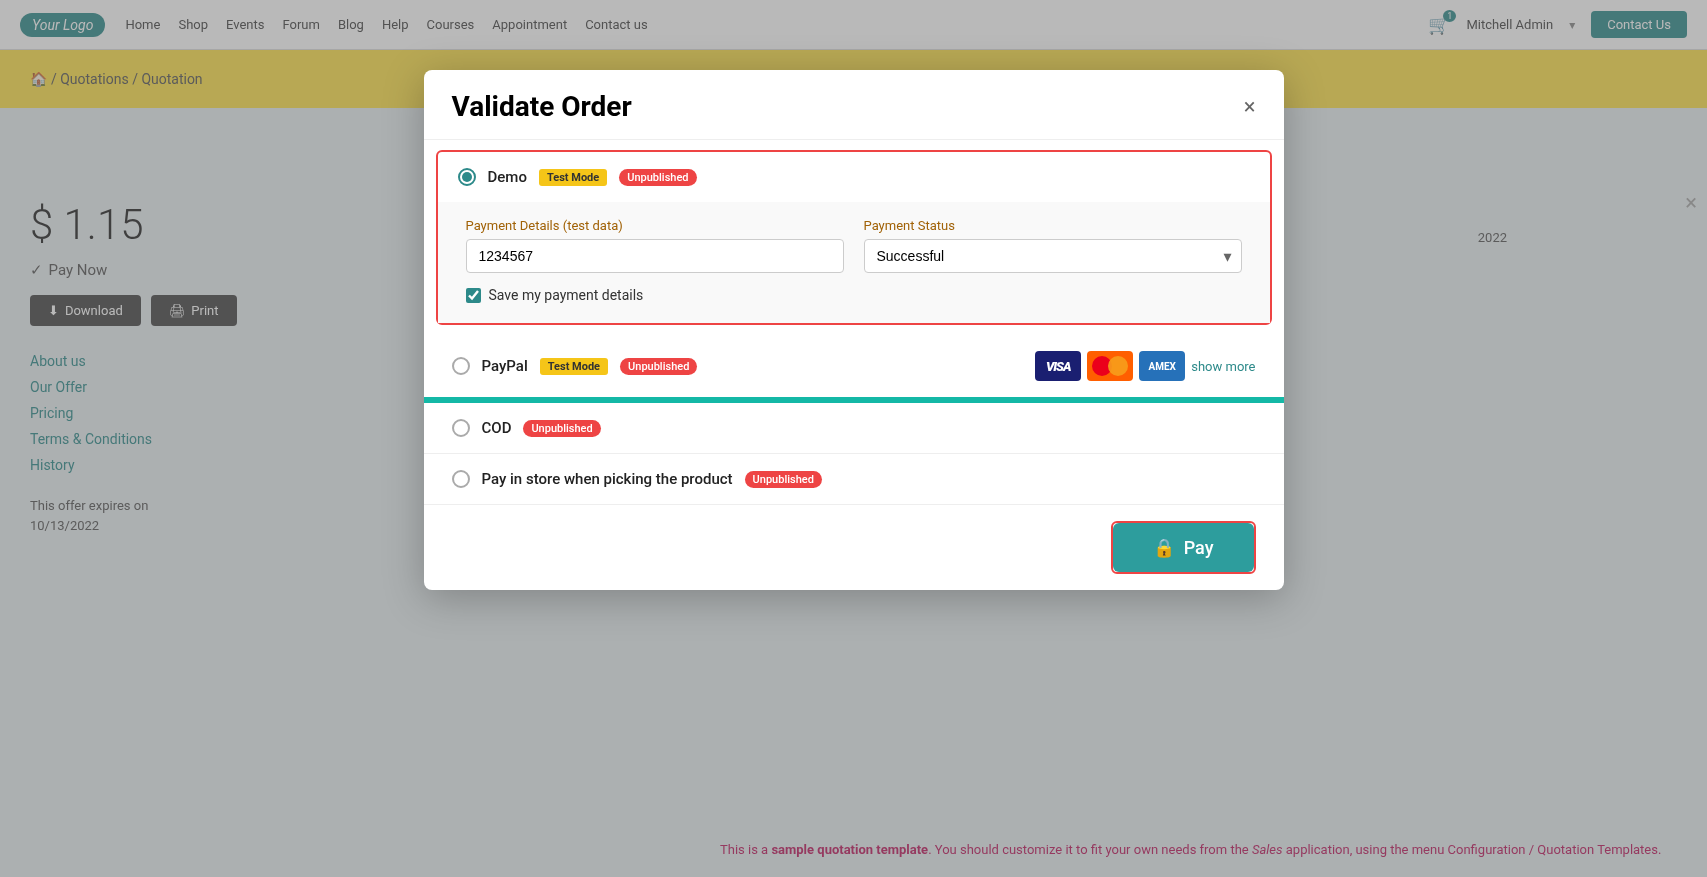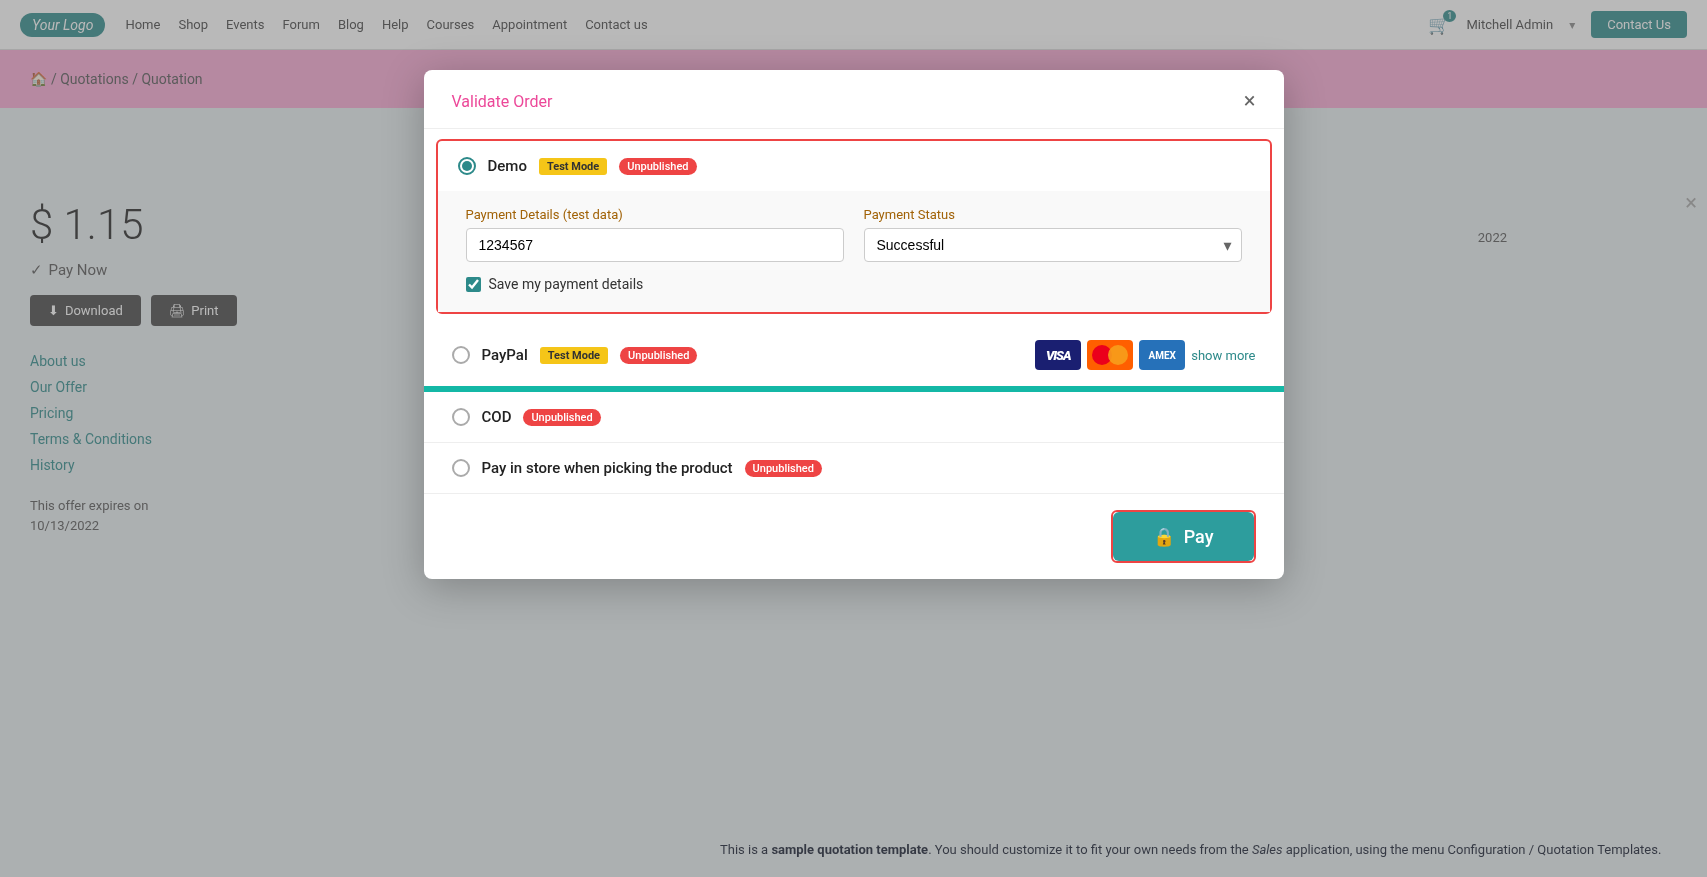--- a/index.html
+++ b/index.html
@@ -74,21 +74,21 @@
 
     
     .content-area {
       position: absolute;
       top: 50px; left: 0; right: 0; bottom: 0;
       background: #e8eef0;
     }
 
     
     .sub-header {
-      background: #f9a8d4;
+      background: #fde047;
       height: 58px;
       display: flex;
       align-items: center;
       padding: 0 30px;
     }
     .breadcrumb {
       font-size: 14px;
       color: #333;
     }
     .breadcrumb span { color: #555; }
@@ -182,23 +182,23 @@
     }
 
     .modal-header {
       padding: 20px 28px 16px;
       display: flex;
       justify-content: space-between;
       align-items: center;
       border-bottom: 1px solid #eee;
     }
     .modal-title {
-      font-size: 16px;
-      font-weight: 400;
-      color: #ec4899;
+      font-size: 28px;
+      font-weight: 700;
+      color: #000000;
     }
     .modal-close {
       font-size: 22px;
       color: #666;
       cursor: pointer;
       line-height: 1;
     }
 
     .modal-body {
       padding: 0;
@@ -386,21 +386,21 @@
       z-index: 50;
     }
 
     .bottom-text {
       position: absolute;
       bottom: 10px;
       left: 350px;
       right: 0;
       padding: 10px 30px;
       font-size: 13px;
-      color: #0f172a;
+      color: #be185d;
     }
   </style>
 </head>
 <body>
 
 <div class="navbar">
   <div class="navbar-logo">Your Logo</div>
   <div class="navbar-links">
     <span>Home</span>
     <span>Shop</span>

